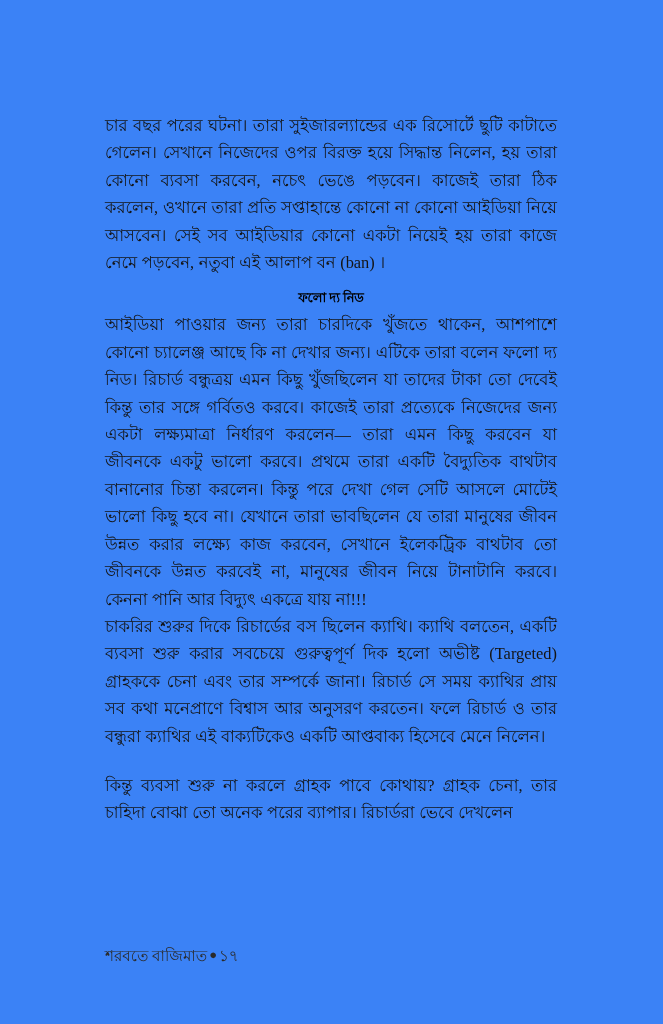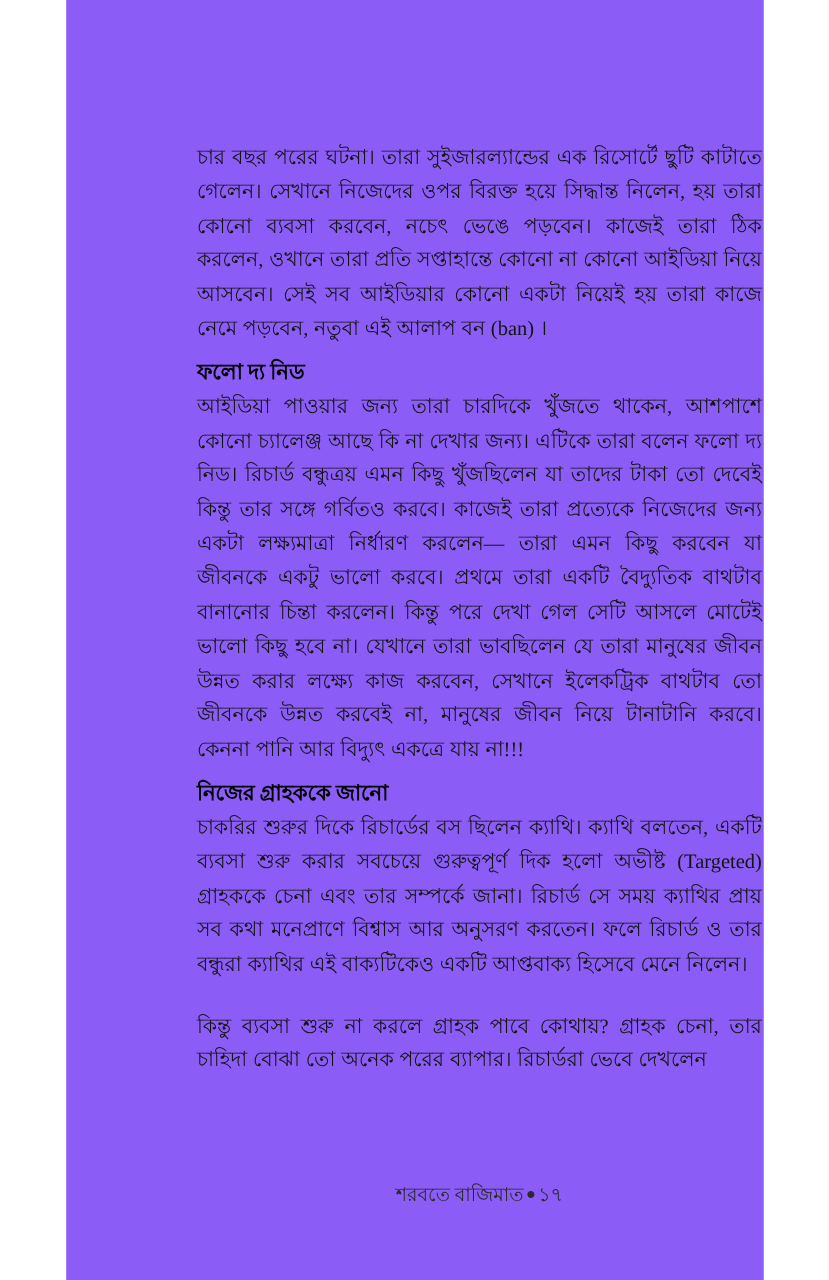--- a/index.html
+++ b/index.html
@@ -4,23 +4,23 @@
 <title>Bengali Book Page</title>
 <style>
   html, body {
     margin: 0;
     padding: 0;
     background: #ffffff;
   }
 
   .page {
     position: relative;
-    width: 558px;
+    width: 663px;
     height: 1024px;
-    background: #8b5cf6;
+    background: #3b82f6;
     margin: 0 auto;
     overflow: hidden;
     font-family: "Liberation Serif", "DejaVu Serif", serif;
     color: #1a1a1a;
     box-sizing: border-box;
   }
 
   .text-column {
     position: absolute;
     left: 105px;
@@ -44,38 +44,38 @@
   .para::after {
     content: "";
     display: inline-block;
     width: 100%;
   }
 
   .para.no-stretch::after { display: none; }
 
   .section-heading {
     margin: 9px 0 1px 0;
-    font-size: 17px;
+    font-size: 13px;
     line-height: 25px;
     font-weight: bold;
-    text-align: left;
+    text-align: center;
     color: #000000;
     letter-spacing: -0.1px;
   }
 
   .para-gap {
     margin-top: 22px;
   }
 
   .footer {
     position: absolute;
     left: 105px;
     top: 944px;
     width: 452px;
-    text-align: center;
+    text-align: left;
     font-size: 15.2px;
     line-height: 22px;
     color: #2a2a2a;
   }
 
   .footer .dot {
     font-size: 13px;
     vertical-align: 2px;
     padding: 0 2px;
   }
@@ -86,21 +86,20 @@
 <div class="page">
 
   <div class="text-column">
 
     <p class="para no-stretch">চার বছর পরের ঘটনা। তারা সুইজারল্যান্ডের এক রিসোর্টে ছুটি কাটাতে গেলেন। সেখানে নিজেদের ওপর বিরক্ত হয়ে সিদ্ধান্ত নিলেন, হয় তারা কোনো ব্যবসা করবেন, নচেৎ ভেঙে পড়বেন। কাজেই তারা ঠিক করলেন, ওখানে তারা প্রতি সপ্তাহান্তে কোনো না কোনো আইডিয়া নিয়ে আসবেন। সেই সব আইডিয়ার কোনো একটা নিয়েই হয় তারা কাজে নেমে পড়বেন, নতুবা এই আলাপ বন (ban) ।</p>
 
     <h2 class="section-heading">ফলো দ্য নিড</h2>
 
     <p class="para no-stretch">আইডিয়া পাওয়ার জন্য তারা চারদিকে খুঁজতে থাকেন, আশপাশে কোনো চ্যালেঞ্জ আছে কি না দেখার জন্য। এটিকে তারা বলেন ফলো দ্য নিড। রিচার্ড বন্ধুত্রয় এমন কিছু খুঁজছিলেন যা তাদের টাকা তো দেবেই কিন্তু তার সঙ্গে গর্বিতও করবে। কাজেই তারা প্রত্যেকে নিজেদের জন্য একটা লক্ষ্যমাত্রা নির্ধারণ করলেন— তারা এমন কিছু করবেন যা জীবনকে একটু ভালো করবে। প্রথমে তারা একটি বৈদ্যুতিক বাথটাব বানানোর চিন্তা করলেন। কিন্তু পরে দেখা গেল সেটি আসলে মোটেই ভালো কিছু হবে না। যেখানে তারা ভাবছিলেন যে তারা মানুষের জীবন উন্নত করার লক্ষ্যে কাজ করবেন, সেখানে ইলেকট্রিক বাথটাব তো জীবনকে উন্নত করবেই না, মানুষের জীবন নিয়ে টানাটানি করবে। কেননা পানি আর বিদ্যুৎ একত্রে যায় না!!!</p>
 
-    <h2 class="section-heading">নিজের গ্রাহককে জানো</h2>
 
     <p class="para no-stretch">চাকরির শুরুর দিকে রিচার্ডের বস ছিলেন ক্যাথি। ক্যাথি বলতেন, একটি ব্যবসা শুরু করার সবচেয়ে গুরুত্বপূর্ণ দিক হলো অভীষ্ট (Targeted) গ্রাহককে চেনা এবং তার সম্পর্কে জানা। রিচার্ড সে সময় ক্যাথির প্রায় সব কথা মনেপ্রাণে বিশ্বাস আর অনুসরণ করতেন। ফলে রিচার্ড ও তার বন্ধুরা ক্যাথির এই বাক্যটিকেও একটি আপ্তবাক্য হিসেবে মেনে নিলেন।</p>
 
     <p class="para para-gap no-stretch">কিন্তু ব্যবসা শুরু না করলে গ্রাহক পাবে কোথায়? গ্রাহক চেনা, তার চাহিদা বোঝা তো অনেক পরের ব্যাপার। রিচার্ডরা ভেবে দেখলেন</p>
 
   </div>
 
   <div class="footer">
     <span>শরবতে বাজিমাত</span><span class="dot">●</span><span>১৭</span>
   </div>

